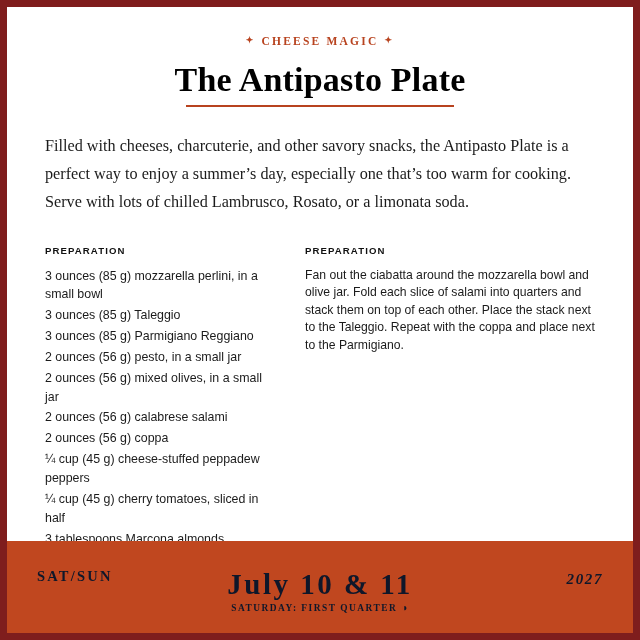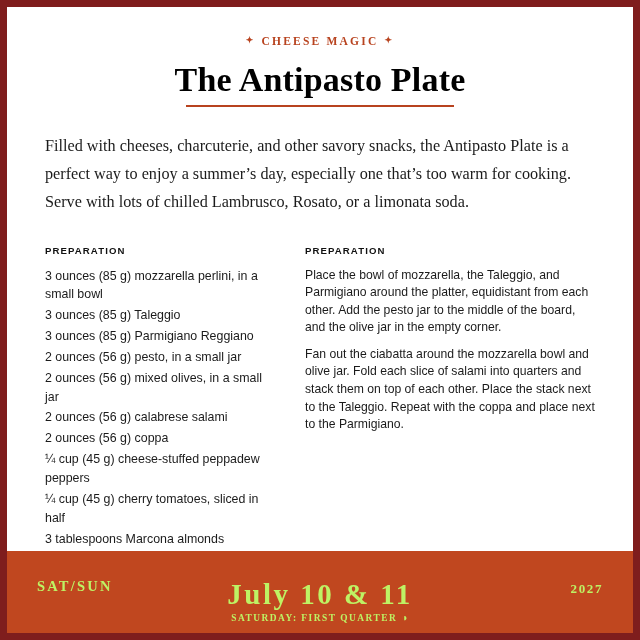--- a/index.html
+++ b/index.html
@@ -95,23 +95,23 @@
     font-size: 12.2px;
     line-height: 1.44;
     color: #1b1b1b;
   }
   
   .footer {
     position: absolute;
     left: 0;
     right: 0;
     bottom: 0;
-    height: 82px;
+    height: 92px;
     background: #c0471f;
-    color: #bef264;
+    color: #0f172a;
     display: flex;
     align-items: center;
   }
   .footer-inner {
     position: relative;
     width: 100%;
     height: 100%;
   }
   .f-day {
     position: absolute;
@@ -119,24 +119,25 @@
     top: 27px;
     font-size: 14.5px;
     font-weight: bold;
     letter-spacing: 2.2px;
     font-family: "Liberation Serif", serif;
   }
   .f-year {
     position: absolute;
     right: 30px;
     top: 30px;
-    font-size: 13px;
+    font-size: 15px;
     font-weight: bold;
     letter-spacing: 1.6px;
     font-family: "Liberation Serif", serif;
+    font-style: italic;
   }
   .f-center {
     position: absolute;
     left: 0;
     right: 0;
     top: 28px;
     text-align: center;
   }
   .f-date {
     font-family: "Liberation Serif", serif;
@@ -185,21 +186,20 @@
         <li>¼ cup (45 g) cheese-stuffed peppadew peppers</li>
         <li>¼ cup (45 g) cherry tomatoes, sliced in half</li>
         <li>3 tablespoons Marcona almonds</li>
         <li>Fresh basil, for garnish</li>
       </ul>
     </div>
 
     <div class="col-right">
       <div class="col-head">PREPARATION</div>
       <div class="prep">
-        <p>Place the bowl of mozzarella, the Taleggio, and Parmigiano around the platter, equidistant from each other. Add the pesto jar to the middle of the board, and the olive jar in the empty corner.</p>
         <p>Fan out the ciabatta around the mozzarella bowl and olive jar. Fold each slice of salami into quarters and stack them on top of each other. Place the stack next to the Taleggio. Repeat with the coppa and place next to the Parmigiano.</p>
       </div>
     </div>
   </div>
 
   <div class="footer">
     <div class="footer-inner">
       <div class="f-day">SAT/SUN</div>
       <div class="f-center">
         <div class="f-date">July 10 &amp; 11</div>

